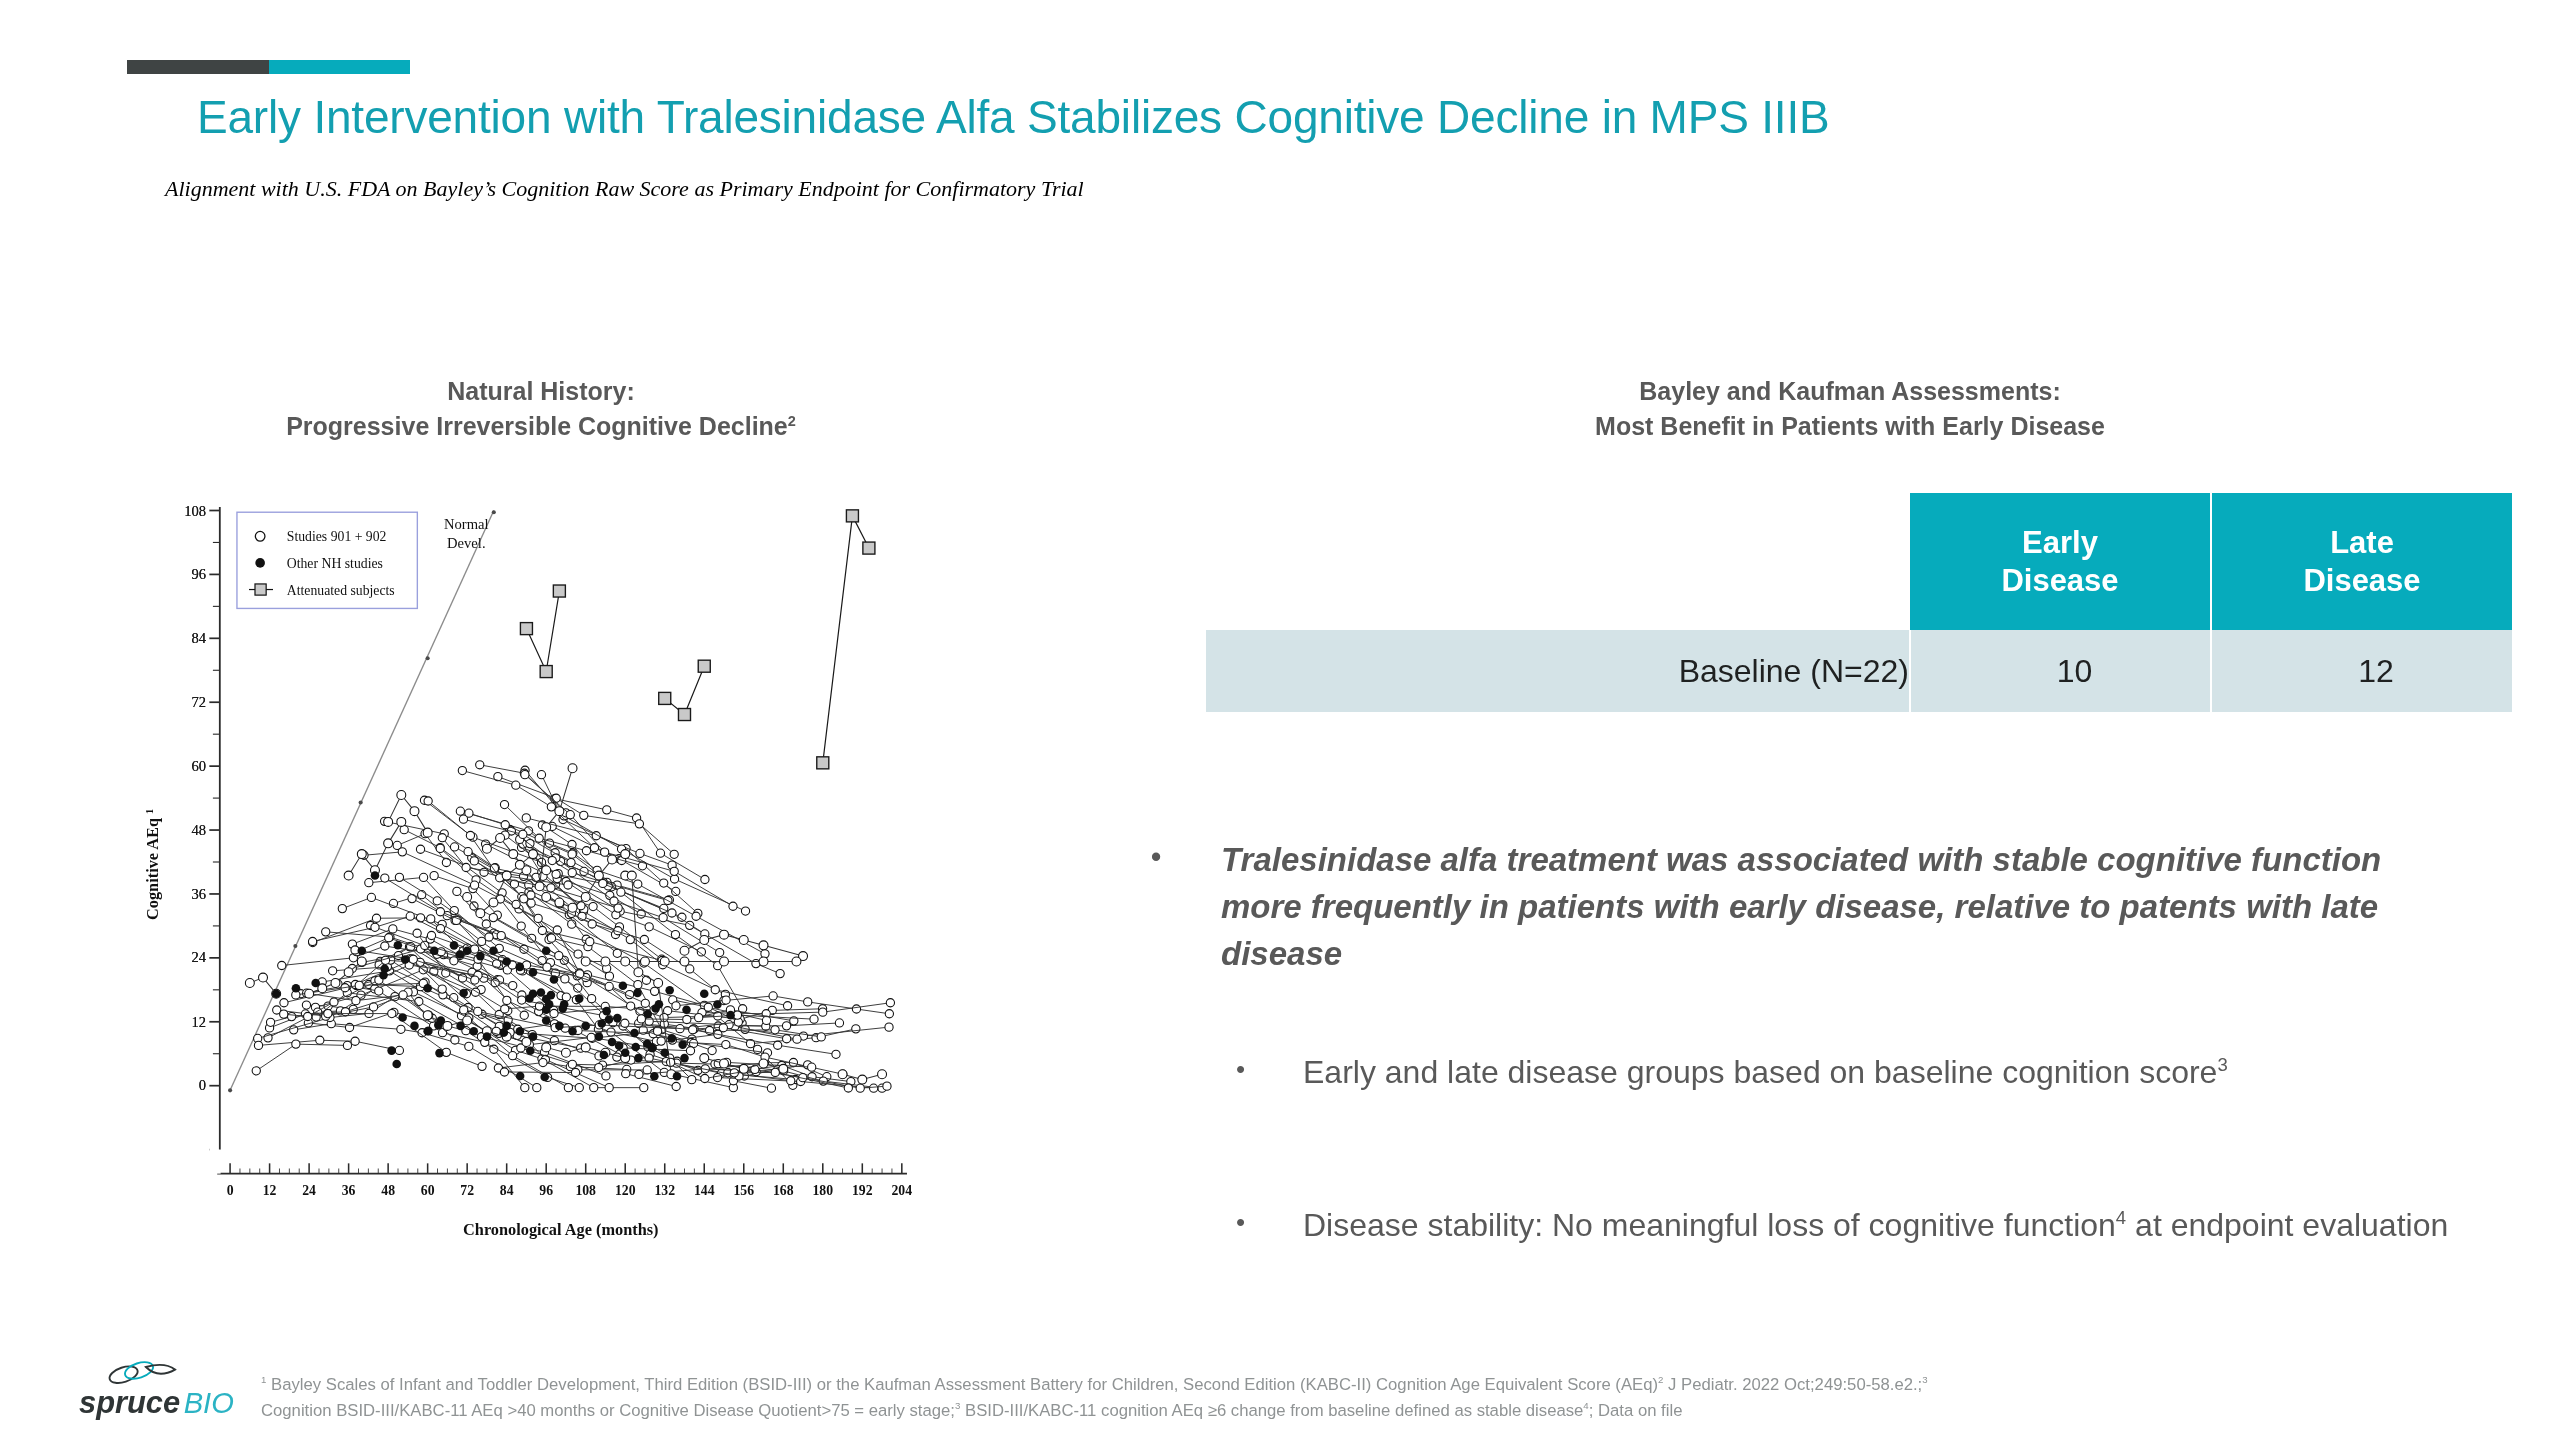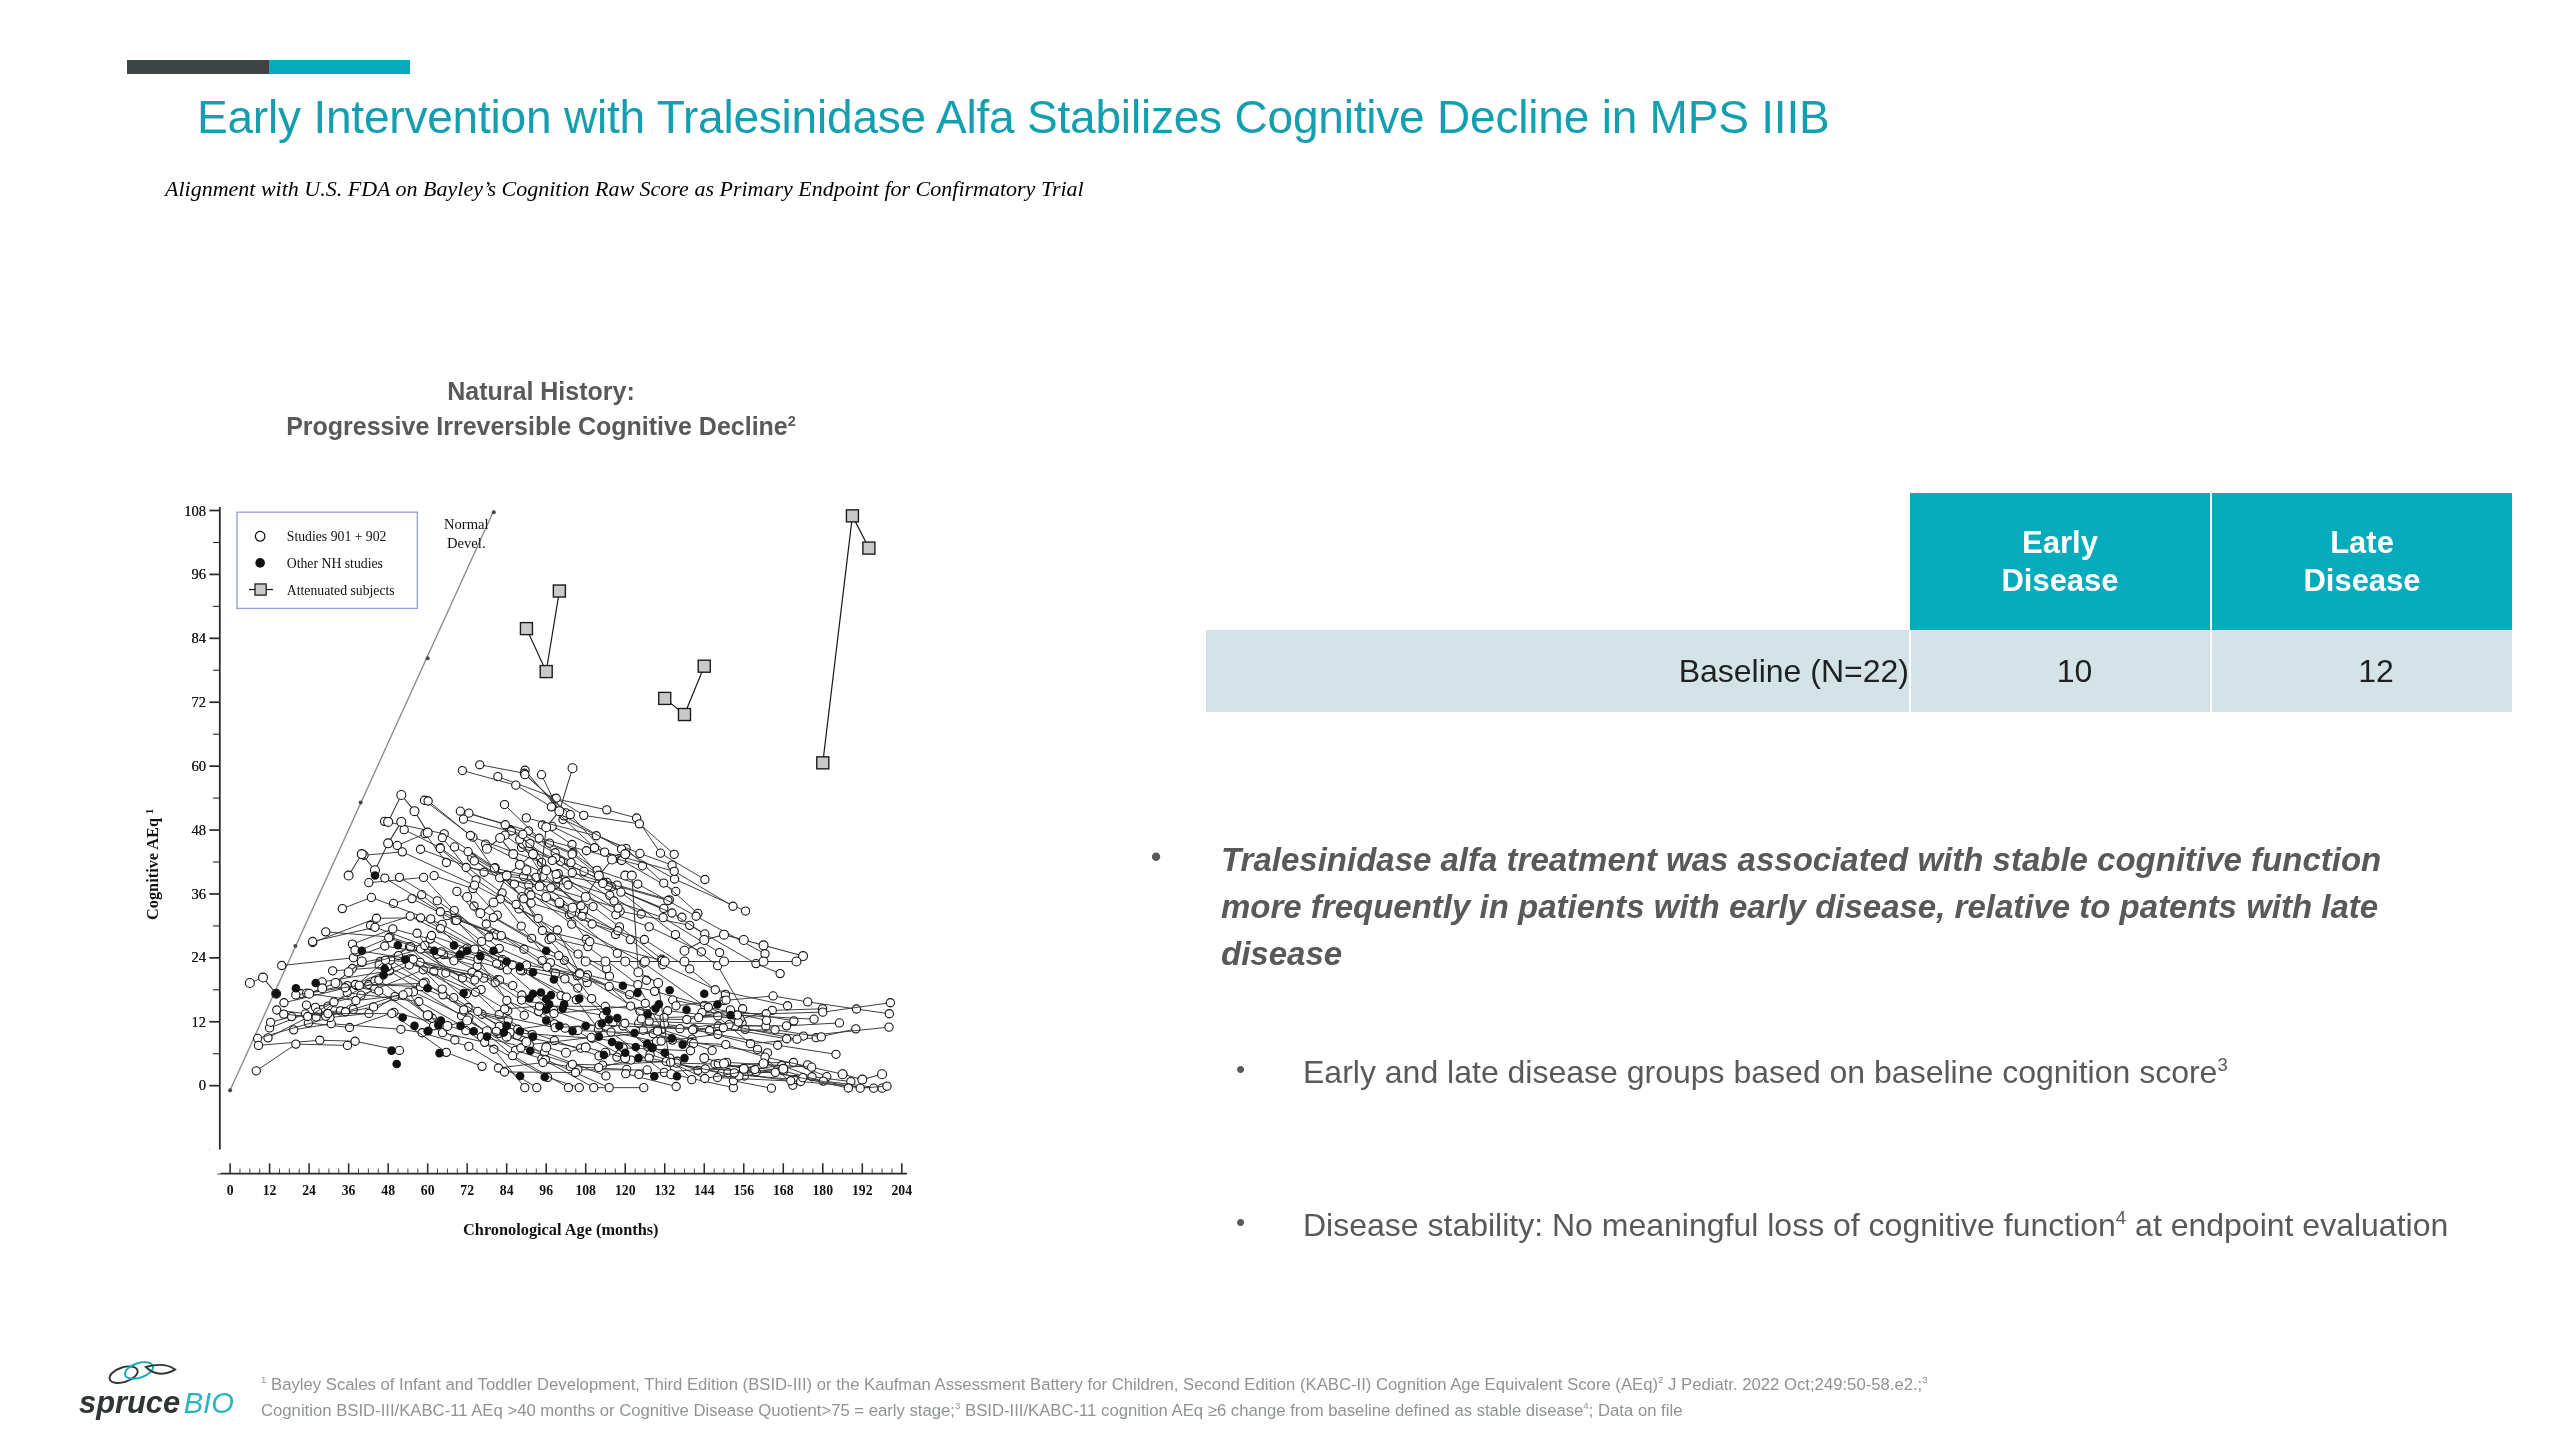--- a/index.html
+++ b/index.html
@@ -103,20 +103,24 @@
   </div>
 
   <div class="title">Early Intervention with Tralesinidase Alfa Stabilizes Cognitive Decline in MPS IIIB</div>
   <div class="subtitle">Alignment with U.S. FDA on Bayley’s Cognition Raw Score as Primary Endpoint for Confirmatory Trial</div>
 
   <div class="colhead" id="nh-head">
     <div>Natural History:</div>
     <div><span>Progressive Irreversible Cognitive Decline</span><sup>2</sup></div>
   </div>
 
+  <div class="colhead" id="bk-head">
+    <div>Bayley and Kaufman Assessments:</div>
+    <div>Most Benefit in Patients with Early Disease</div>
+  </div>
 
   <div class="chartbox">
     <svg width="859" height="756" viewBox="0 0 1000 880">
       <defs>
         
       </defs>
 
       <line x1="108" y1="14" x2="108" y2="762" stroke="#2b2b2b" stroke-width="2"></line>
 
       <line x1="105" y1="790" x2="908" y2="790" stroke="#2b2b2b" stroke-width="2"></line>

